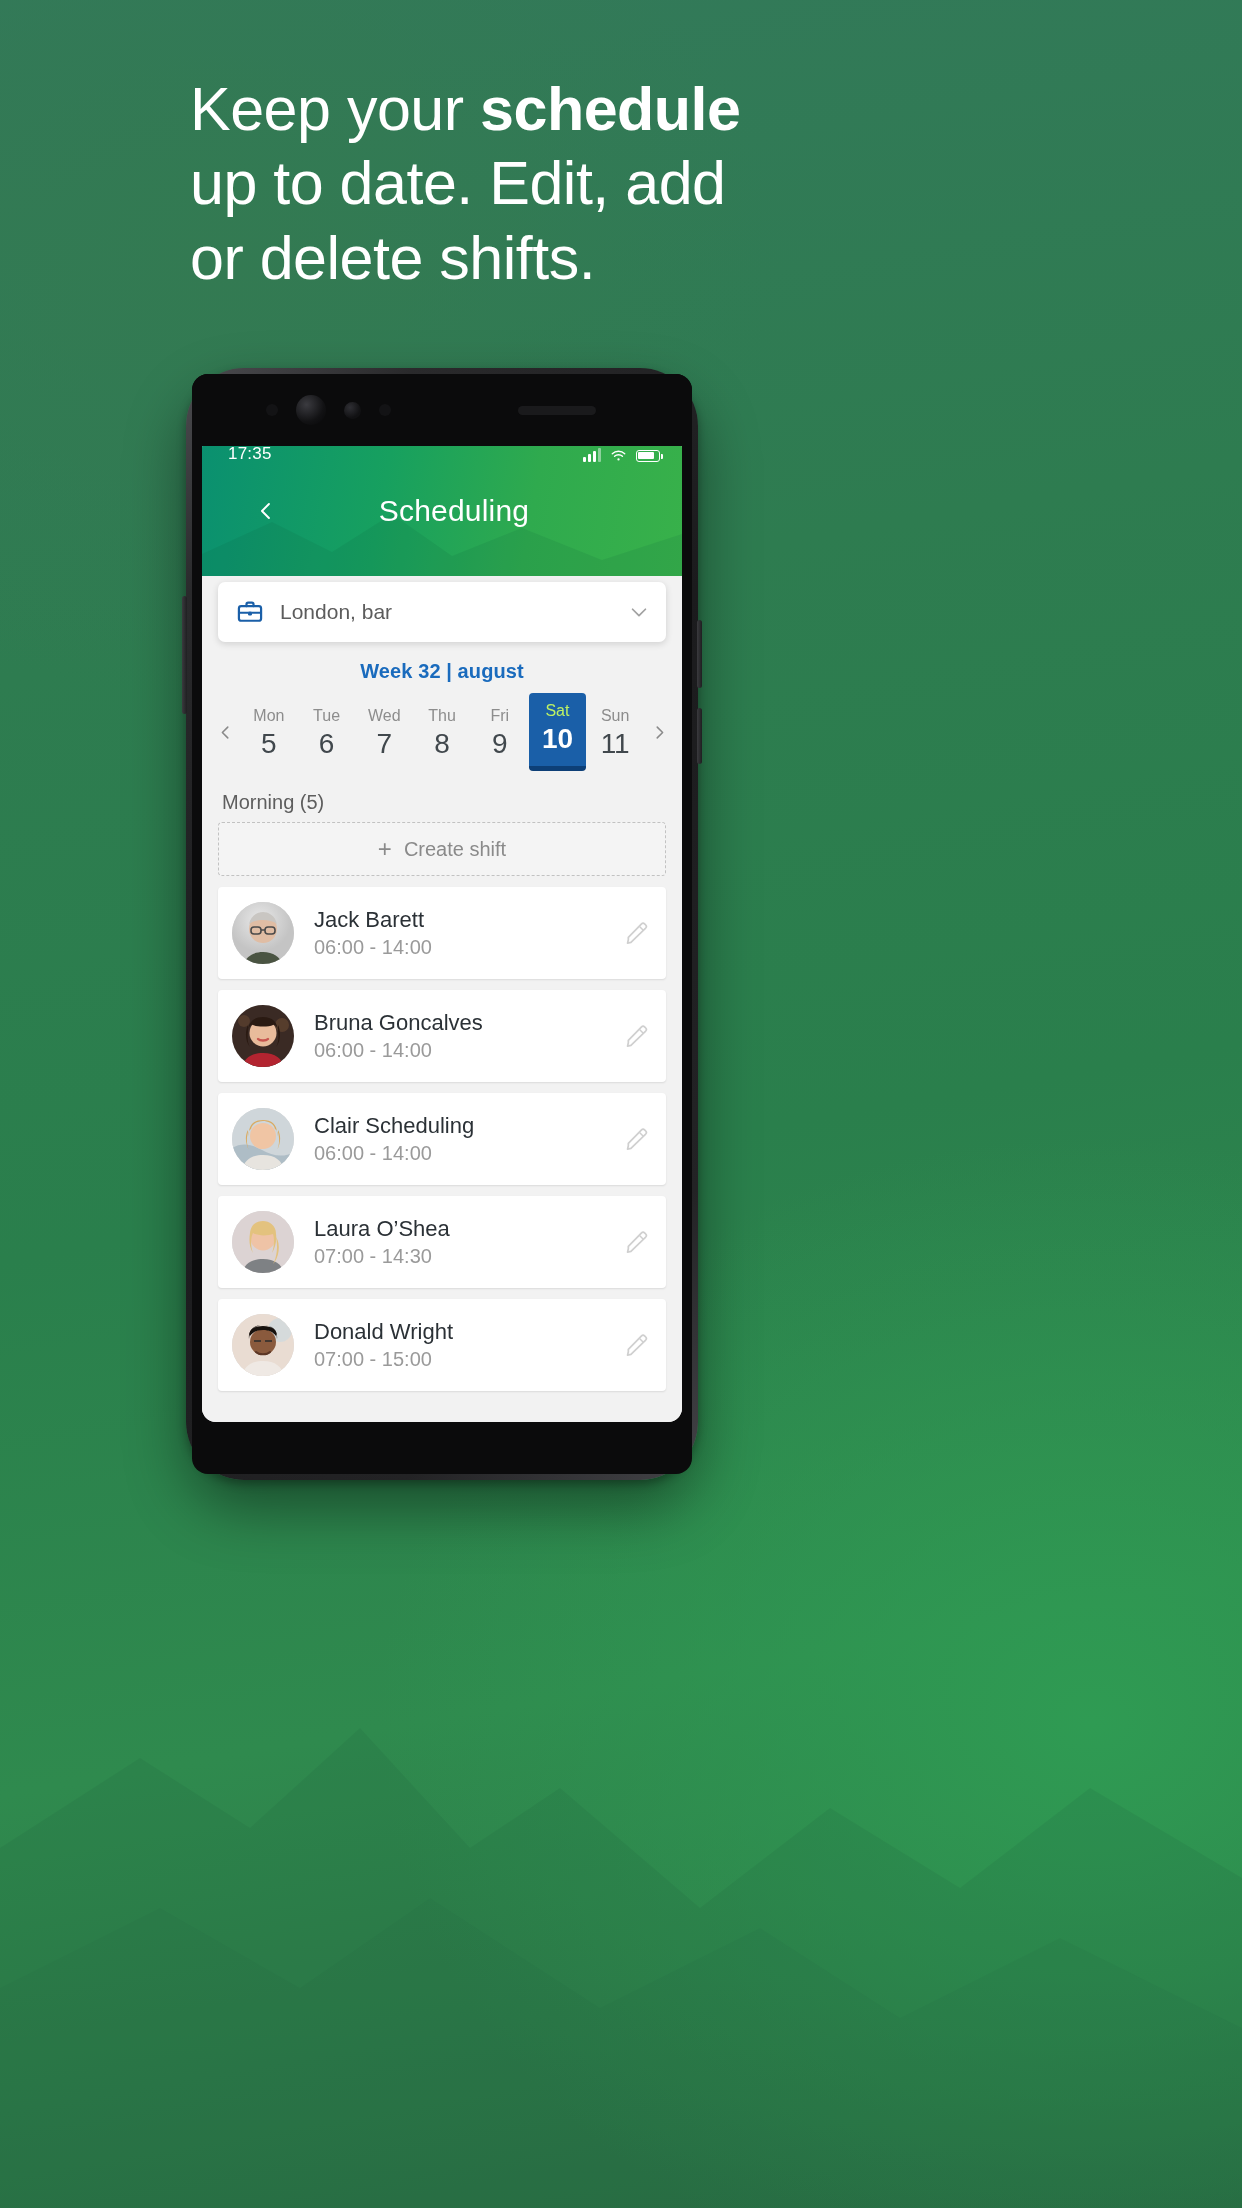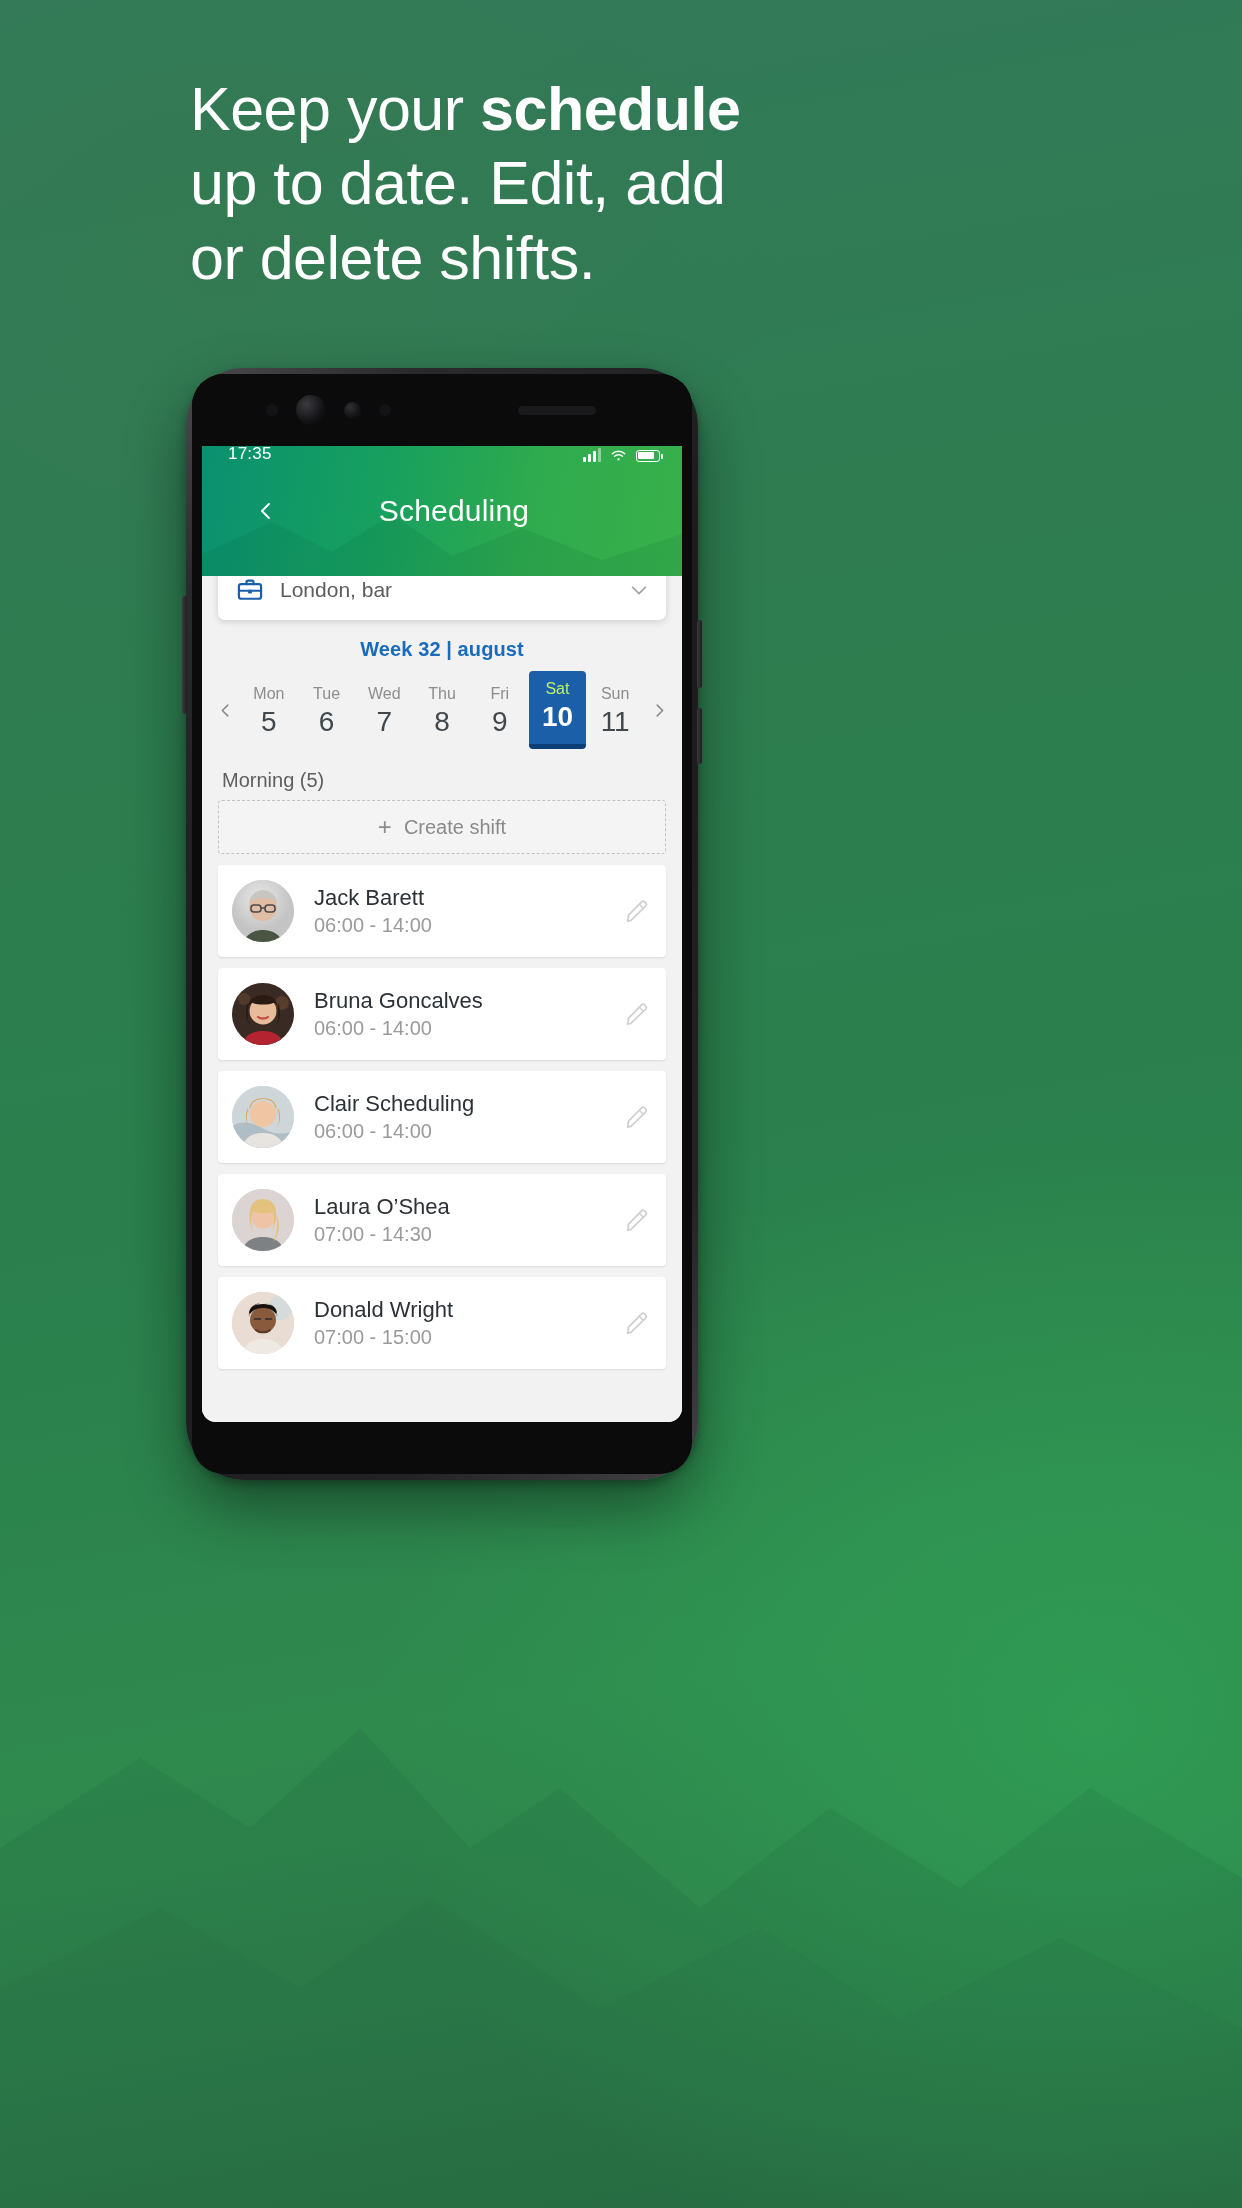--- a/index.html
+++ b/index.html
@@ -42,21 +42,21 @@
     left: 186px; top: 368px;
     width: 512px; height: 1112px;
     border-radius: 58px;
     background: linear-gradient(135deg,#4c4c50 0%,#2a2a2c 14%,#1b1b1d 45%,#232325 82%,#434347 100%);
     box-shadow: 0 28px 60px rgba(0,0,0,.42), 0 4px 10px rgba(0,0,0,.3);
     padding: 6px;
   }
   .phone-inner {
     position: relative;
     width: 100%; height: 100%;
-    border-radius: 32px;
+    border-radius: 16px;
     background: #0b0b0c;
     overflow: hidden;
   }
   .notch-row {
     position: absolute; top: 0; left: 0; right: 0; height: 72px;
     display: flex; align-items: center;
     background: #0b0b0c;
     z-index: 5;
   }
   .cam { width: 30px; height: 30px; border-radius: 50%;
@@ -147,21 +147,21 @@
   }
   .loc-icon { width: 28px; height: 28px; margin-right: 16px; flex: none; }
   .loc-text { flex: 1; font-size: 21px; color: #5c5c5c; }
   .loc-caret { width: 22px; height: 22px; opacity: .55; }
 
   
   .app-body {
     background: #f2f2f2;
     height: calc(100% - 142px);
     overflow: hidden;
-    padding-top: 18px;
+    padding-top: 40px;
   }
   .week-label {
     text-align: center;
     color: #1a6bbd;
     font-size: 20px;
     font-weight: 700;
     margin-top: 18px;
     letter-spacing: .1px;
   }
   .days-row {

